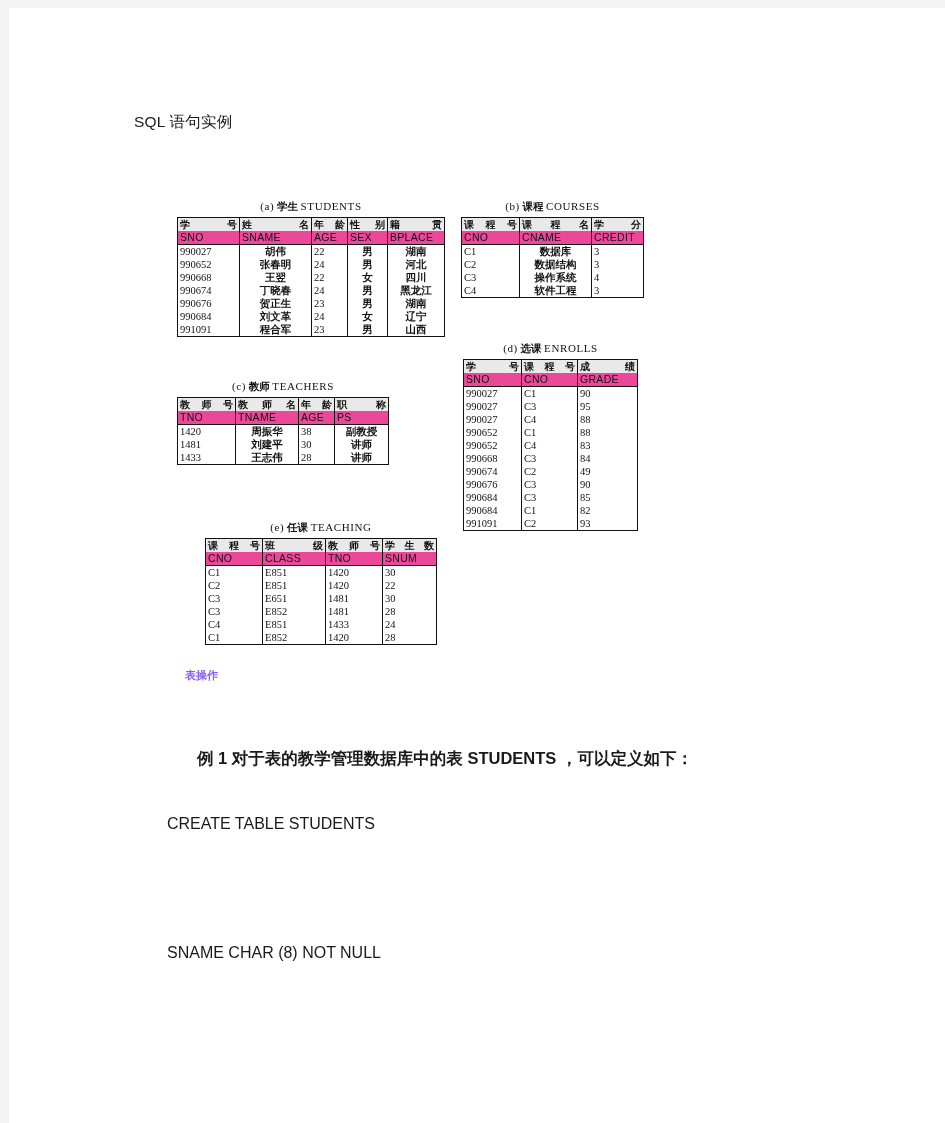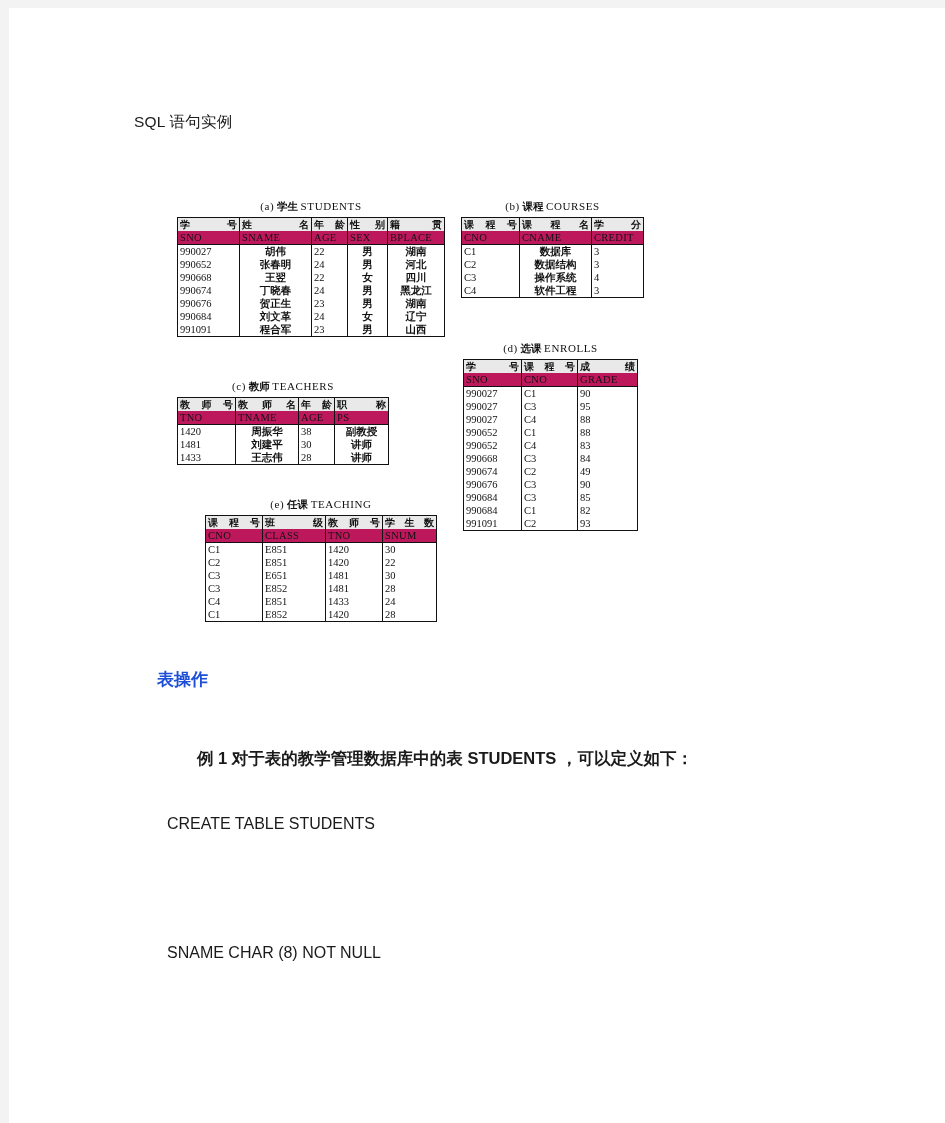--- a/index.html
+++ b/index.html
@@ -28,24 +28,24 @@
     position: absolute;
     left: 125px;
     top: 104px;
     font-size: 15.5px;
     color: #1a1a1a;
     letter-spacing: 0.2px;
     white-space: nowrap;
   }
   .section-head {
     position: absolute;
-    left: 148px;
-    font-size: 17px;
+    left: 176px;
+    font-size: 11px;
     font-weight: bold;
-    color: #1d4ed8;
+    color: #8b5cf6;
     white-space: nowrap;
   }
   .body-line {
     position: absolute;
     left: 158px;
     font-size: 16px;
     color: #1a1a1a;
     white-space: nowrap;
   }
   .body-line.bold {
@@ -102,23 +102,23 @@
   table.dt thead tr.hcn td {
     background: #e9e9e9;
     border-bottom: none;
     font-family: "Liberation Sans", sans-serif;
     font-weight: bold;
     font-size: 10px;
     letter-spacing: 0px;
     padding-bottom: 0;
   }
   table.dt thead tr.hen td {
-    background: #be185d;
+    background: #ec4899;
     border-bottom: 1.6px solid #111;
-    font-family: Liberation Serif, serif;
+    font-family: Liberation Sans, sans-serif;
     font-size: 10.5px;
     letter-spacing: 0.3px;
   }
   table.dt tbody td.cn {
     font-family: "Liberation Sans", sans-serif;
     font-weight: bold;
     font-size: 10.5px;
     text-align: center;
   }
   
@@ -475,21 +475,21 @@
           </tr>
         <tr>
             <td>991091</td>
             <td>C2</td>
             <td>93</td>
           </tr>
       </tbody>
     </table>
   </div>
 
-  <div class="fig" style="left:196px; top:474px;">
+  <div class="fig" style="left:196px; top:497px;">
     <div class="fig-cap">
       <span class="en">(e)</span>
       <span class="cn">任课</span>
       <span class="en">TEACHING</span>
     </div>
     <table class="dt">
       <colgroup>
           <col style="width:57px">
           <col style="width:63px">
           <col style="width:57px">

